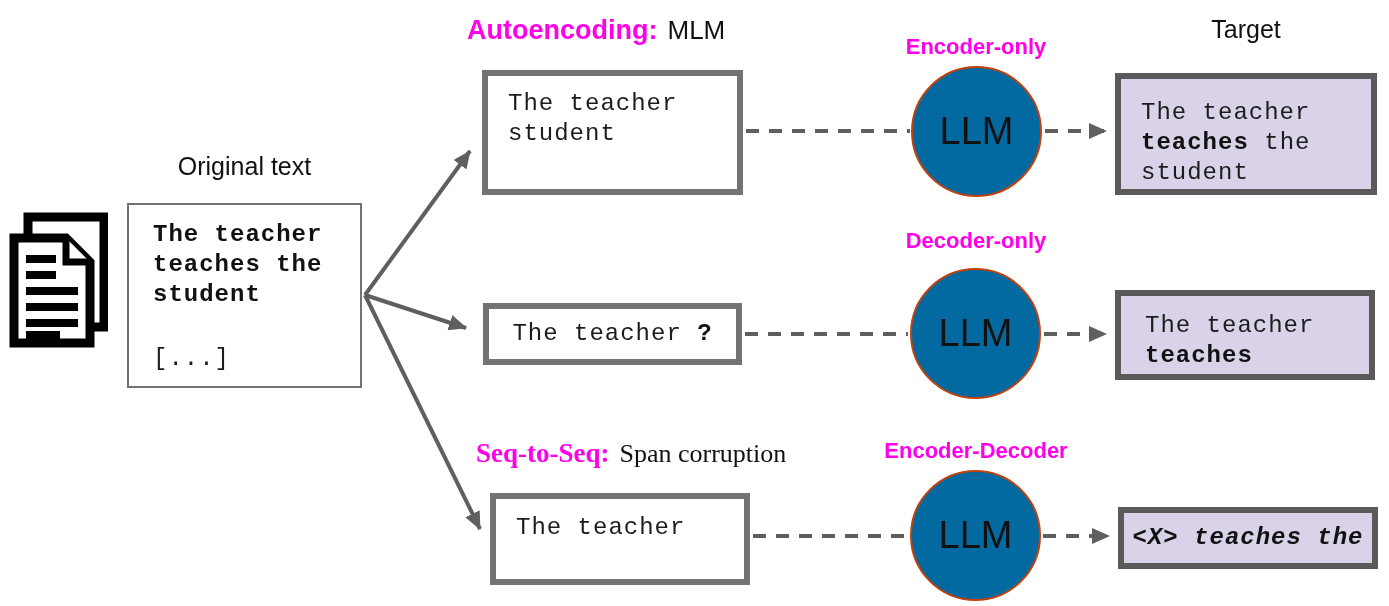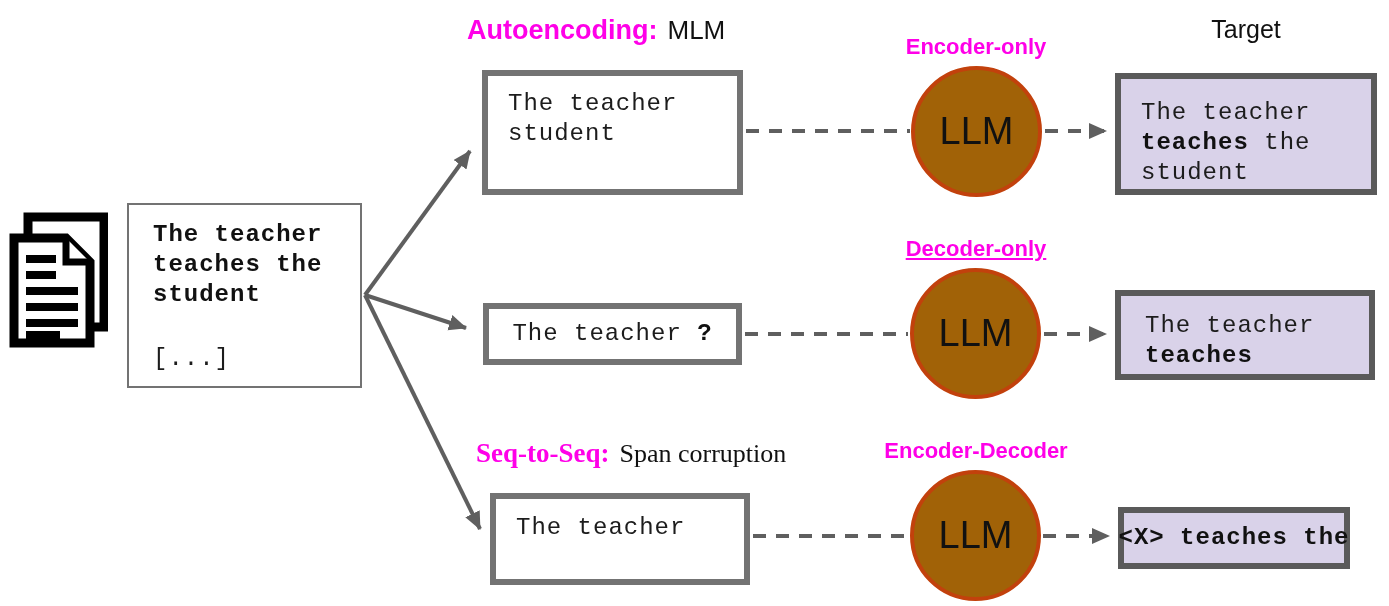--- a/index.html
+++ b/index.html
@@ -28,21 +28,21 @@
     letter-spacing:1px;color:#1c1c1c;white-space:pre;
   }
   .mb{font-weight:700;color:#111;}
   .orig-box{padding:15px 0 0 24px;}
   .gap-top{margin-top:34px;}
   .center-line{display:flex;align-items:center;justify-content:center;height:100%;padding:0;}
 
   
   .llm-circle{
     position:absolute;width:131px;height:131px;border-radius:50%;
-    background:#a16207;border:4px solid #c2410c;box-sizing:border-box;
+    background:#0369a1;border:2px solid #c2410c;box-sizing:border-box;
     display:flex;align-items:center;justify-content:center;
     font-size:38px;font-weight:400;color:#111;
   }
 </style>
 </head>
 <body>
 
 <div id="canvas">
 
   <svg class="overlay" width="1389" height="606" viewBox="0 0 1389 606">
@@ -75,20 +75,21 @@
     <g fill="#000">
       <rect x="20" y="43" width="30" height="8"></rect>
       <rect x="20" y="59" width="30" height="8"></rect>
       <rect x="20" y="75" width="52" height="8"></rect>
       <rect x="20" y="91" width="52" height="8"></rect>
       <rect x="20" y="107" width="52" height="8"></rect>
       <rect x="20" y="119" width="34" height="8"></rect>
     </g>
   </svg>
 
+  <div class="abs plain-hdr" style="left:127px;top:152px;width:235px;">Original text</div>
 
   <div class="io-box orig-box" style="left:127px;top:203px;width:235px;height:185px;border-width:2px;">
     <div class="mono-line mb">The teacher</div>
     <div class="mono-line mb">teaches the</div>
     <div class="mono-line mb">student</div>
     <div class="mono-line gap-top">[...]</div>
   </div>
 
   <div class="abs plain-hdr" style="left:1115px;top:15px;width:262px;">Target</div>
 
@@ -111,21 +112,21 @@
     <div class="mono-line">The teacher</div>
     <div class="mono-line"><span class="mb">teaches</span><span> the</span></div>
     <div class="mono-line">student</div>
   </div>
 
 
   <div class="io-box" style="left:483px;top:303px;width:259px;height:62px;padding:0;">
     <div class="mono-line center-line"><span>The teacher </span><span class="mb">?</span></div>
   </div>
 
-  <div class="abs arch" style="left:876px;top:236px;width:200px;text-decoration:underline;">Decoder-only</div>
+  <div class="abs arch" style="left:876px;top:228px;width:200px;">Decoder-only</div>
 
   <div class="llm-circle" style="left:910px;top:268px;">
     <span>LLM</span>
   </div>
 
   <div class="io-box target-box" style="left:1115px;top:290px;width:260px;height:90px;padding-top:15px;padding-left:24px;">
     <div class="mono-line">The teacher</div>
     <div class="mono-line mb">teaches</div>
   </div>
 
@@ -136,17 +137,17 @@
   <div class="io-box" style="left:490px;top:493px;width:260px;height:92px;padding-top:14px;">
     <div class="mono-line">The teacher</div>
   </div>
 
   <div class="abs arch" style="left:866px;top:438px;width:220px;">Encoder-Decoder</div>
 
   <div class="llm-circle" style="left:910px;top:470px;">
     <span>LLM</span>
   </div>
 
-  <div class="io-box target-box" style="left:1118px;top:507px;width:232px;height:62px;padding:1px;">
+  <div class="io-box target-box" style="left:1118px;top:507px;width:260px;height:62px;padding:1px;font-style:italic;">
     <div class="mono-line mb center-line">&lt;X&gt; teaches the</div>
   </div>
 
 </div>
 
 </body></html>

